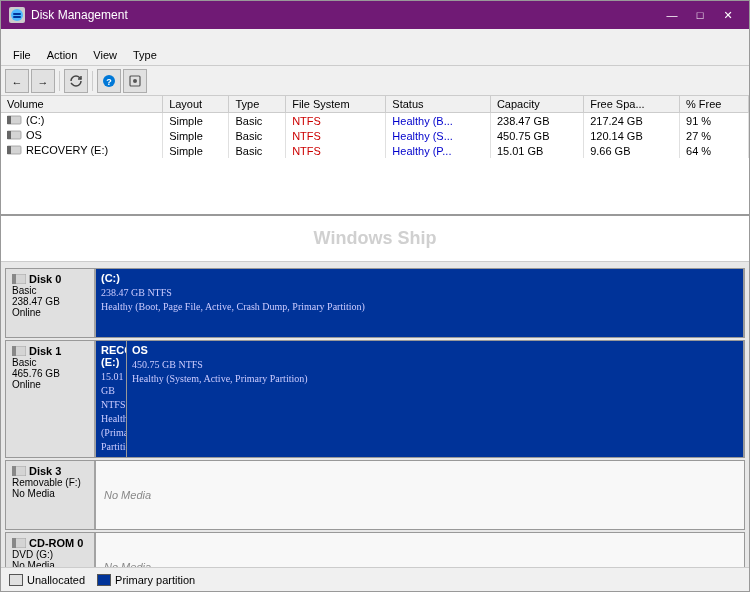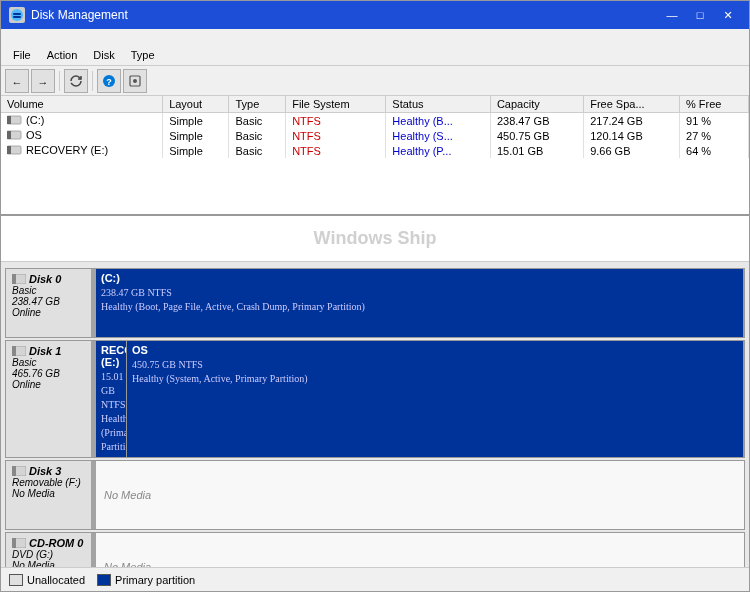--- a/index.html
+++ b/index.html
@@ -1,20 +1,20 @@
 <!DOCTYPE html>
 <html><head>
   <meta charset="utf-8">
   <style>
     * { box-sizing: border-box; margin: 0; padding: 0; }
     body { font-family: 'Segoe UI', Tahoma, sans-serif; font-size: 11px; background: #f0f0f0; }
 
     .window { width: 750px; height: 592px; background: #f0f0f0; border: 1px solid #999; display: flex; flex-direction: column; }
 
-    .title-bar { background: #1d4ed8; color: white; padding: 4px 8px; display: flex; align-items: center; justify-content: space-between; height: 28px; }
+    .title-bar { background: #701a75; color: white; padding: 4px 8px; display: flex; align-items: center; justify-content: space-between; height: 28px; }
     .title-bar-left { display: flex; align-items: center; gap: 6px; font-size: 12px; }
     .title-bar-icon { width: 16px; height: 16px; background: #ccc; border-radius: 2px; display: flex; align-items: center; justify-content: center; font-size: 9px; }
     .title-bar-controls { display: flex; gap: 2px; }
     .title-bar-btn { width: 26px; height: 20px; background: transparent; border: none; color: white; cursor: pointer; font-size: 11px; display: flex; align-items: center; justify-content: center; }
 
     .menu-bar { background: #f0f0f0; border-bottom: 1px solid #ccc; display: flex; padding: 18px 4px; height: 22px; }
     .menu-item { padding: 2px 8px; cursor: pointer; font-size: 11px; }
 
     .toolbar { background: #f0f0f0; border-bottom: 1px solid #ccc; display: flex; align-items: center; padding: 2px 4px; gap: 2px; height: 30px; }
     .toolbar-btn { width: 24px; height: 24px; background: #e1e1e1; border: 1px solid #adadad; display: flex; align-items: center; justify-content: center; cursor: pointer; font-size: 11px; }
@@ -24,21 +24,21 @@
 
     
     .volume-list { height: 120px; background: white; border-bottom: 2px solid #999; overflow-y: auto; }
     .volume-table { width: 100%; border-collapse: collapse; }
     .volume-table th { background: #f0f0f0; border-right: 1px solid #ccc; border-bottom: 1px solid #ccc; padding: 2px 6px; text-align: left; font-weight: normal; font-size: 11px; position: sticky; top: 0; }
     .volume-table td { padding: 1px 6px; border-right: 1px solid #e0e0e0; font-size: 11px; white-space: nowrap; }
 
     
     .disk-view { flex: 1; background: #e8e8e8; overflow-y: auto; padding: 4px 0; }
     .disk-row { display: flex; min-height: 70px; margin: 2px 4px; border: 1px solid #999; background: #f8f8f8; }
-    .disk-label { width: 90px; min-width: 90px; background: #e0e0e0; border-right: 5px solid #a3a3a3; padding: 4px 6px; display: flex; flex-direction: column; justify-content: flex-start; font-size: 10px; font-style: italic; }
+    .disk-label { width: 90px; min-width: 90px; background: #e0e0e0; border-right: 2px solid #a3a3a3; padding: 4px 6px; display: flex; flex-direction: column; justify-content: flex-start; font-size: 10px; }
     .disk-label-name { font-weight: bold; font-size: 11px; display: flex; align-items: center; gap: 3px; }
     .disk-partitions { flex: 1; display: flex; }
     .partition { border-right: 1px solid #999; padding: 3px 5px; font-size: 10px; display: flex; flex-direction: column; overflow: hidden; }
     .partition-primary { background: #003399; color: white; }
     .partition-primary .partition-name { color: white; font-weight: bold; }
     .partition-primary .partition-detail { color: #ccccff; }
     .partition-name { font-size: 11px; font-weight: bold; margin-bottom: 2px; }
     .partition-detail { font-size: 10px; line-height: 1.4; font-family: Liberation Serif, serif; }
 
     .disk-row-no-media .disk-partitions { align-items: center; padding: 4px; color: #666; font-style: italic; }
@@ -69,21 +69,21 @@
     <div class="title-bar-controls">
       <button class="title-bar-btn">—</button>
       <button class="title-bar-btn">□</button>
       <button class="title-bar-btn close">✕</button>
     </div>
   </div>
 
   <div class="menu-bar">
     <span class="menu-item">File</span>
     <span class="menu-item">Action</span>
-    <span class="menu-item">Disk</span>
+    <span class="menu-item">View</span>
     <span class="menu-item">Type</span>
   </div>
 
   <div class="toolbar">
     <button class="toolbar-btn">←</button>
     <button class="toolbar-btn">→</button>
     <div class="toolbar-separator"></div>
     <button class="toolbar-btn">
       <svg width="14" height="14" viewBox="0 0 14 14" fill="none">
           <path d="M2 7a5 5 0 0 1 5-5 5 5 0 0 1 3.5 1.5L12 5" stroke="#444" stroke-width="1.5"></path>

